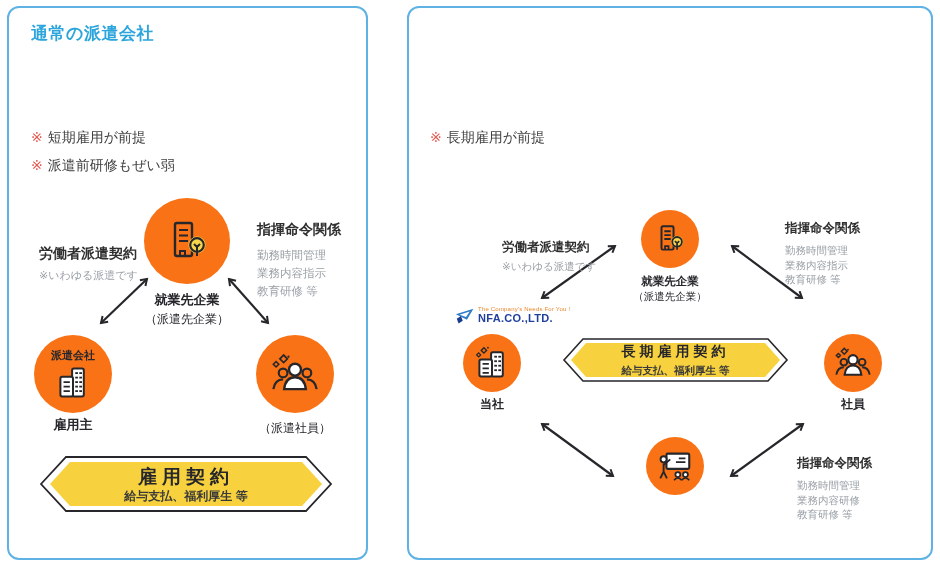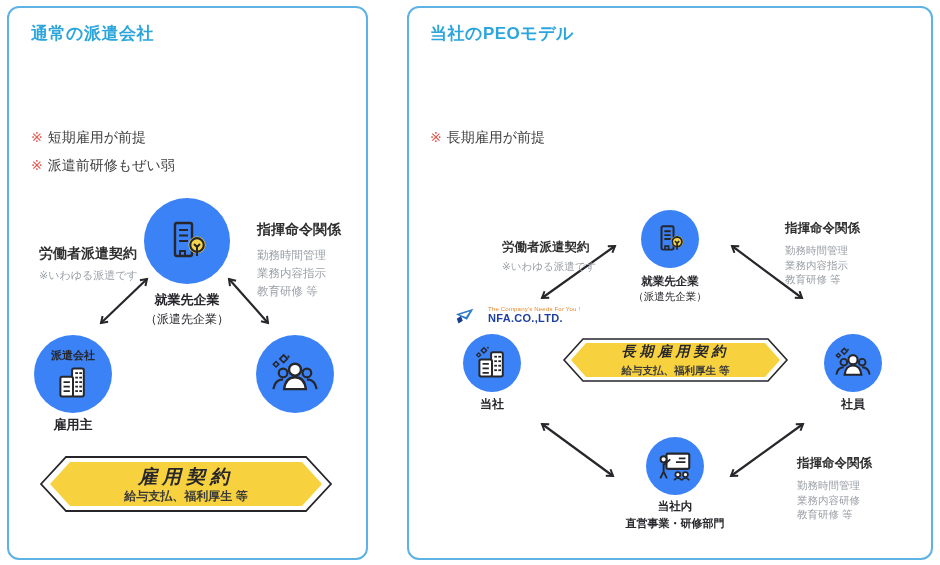--- a/index.html
+++ b/index.html
@@ -12,39 +12,39 @@
     border:2px solid #5fb3e4; border-radius:12px;
   }
   .panel-left  { left:7px;   width:361px; }
   .panel-right { left:407px; width:526px; }
 
   .panel-title { position:absolute; font-size:17px; font-weight:bold; color:#2ba5dc; letter-spacing:.5px; }
   .panel-desc  { position:absolute; font-size:14px; line-height:30px; color:#3f3f3f; }
   .bullet      { position:absolute; font-size:14px; color:#3f3f3f; }
   .bullet .mark{ color:#e25a52; margin-right:5px; }
 
-  .circle { position:absolute; background:#3b82f6; border-radius:50%;
+  .circle { position:absolute; background:#f97316; border-radius:50%;
             display:flex; flex-direction:column; align-items:center; justify-content:center; }
   .circle .badge { font-size:11px; font-weight:bold; color:#26262b; margin-bottom:2px; }
 
   .node-label { position:absolute; text-align:center; color:#26262b; }
   .nl-main { font-weight:bold; }
   .rel { position:absolute; }
   .rel .rel-title { font-weight:bold; color:#2f2f2f; }
   .rel .rel-note  { color:#9aa0a6; }
   .rel .rel-item  { color:#9aa0a6; }
 
   .banner { position:absolute; }
   .banner svg { position:absolute; left:0; top:0; width:100%; height:100%; }
-  .banner .b-title { position:absolute; width:100%; text-align:center; font-weight:bold; color:#26262b;font-style:italic; }
+  .banner .b-title { position:absolute; width:100%; text-align:center; font-weight:bold; color:#26262b; }
   .banner .b-sub   { position:absolute; width:100%; text-align:center; font-weight:bold; color:#3a3a3a; }
 
   .arrows { position:absolute; left:0; top:0; width:100%; height:100%; pointer-events:none; }
 
-  .logo { position:absolute; display:flex; align-items:flex-start; gap:10px; }
+  .logo { position:absolute; display:flex; align-items:flex-start; gap:0; }
   .logo-text { display:flex; flex-direction:column; }
   .logo-tag  { font-size:6px; color:#e8872b; letter-spacing:.2px; }
   .logo-name { font-size:11px; font-weight:800; color:#1f3f9e; letter-spacing:.3px; }
 
   
   .lp-title { left:22px; top:14px; }
   .lp-desc  { left:22px; top:48px; width:300px; }
   .lp-b1 { left:22px; top:121px; }
   .lp-b2 { left:22px; top:149px; }
   .lp-top-circle   { left:135px; top:190px; width:86px; height:86px; }
@@ -184,34 +184,34 @@
       <circle cx="18" cy="4" r="1" fill="#26262b"></circle>
       <circle cx="13" cy="19" r="4" fill="none" stroke="#26262b" stroke-width="2"></circle>
       <path d="M4,34 q1.5,-9 9,-9" fill="none" stroke="#26262b" stroke-width="2"></path>
       <circle cx="35" cy="19" r="4" fill="none" stroke="#26262b" stroke-width="2"></circle>
       <path d="M44,34 q-1.5,-9 -9,-9" fill="none" stroke="#26262b" stroke-width="2"></path>
       <circle cx="24" cy="16" r="5.5" fill="#fff" stroke="#26262b" stroke-width="2.2"></circle>
       <path d="M14,34 C15,25 20,23 24,23 C28,23 33,25 34,34 Z" fill="#fff" stroke="#26262b" stroke-width="2.2"></path>
     </svg>
   </div>
   <div class="node-label lp-staff-label">
+    <div class="nl-sub">（派遣社員）</div>
   </div>
 
   <div class="banner lp-banner">
     <svg viewBox="0 0 294 58" preserveAspectRatio="none">
       <polygon points="2,29 27,2 267,2 292,29 267,56 27,56" fill="#ffffff" stroke="#26262b" stroke-width="1.8"></polygon>
       <polygon points="11,29 31,7 263,7 283,29 263,51 31,51" fill="#f7d23e"></polygon>
     </svg>
     <div class="b-title">雇用契約</div>
     <div class="b-sub">給与支払、福利厚生 等</div>
   </div>
 </div>
 
 <div class="panel panel-right">
-  <div class="panel-title rp-title">当社のPEOモデル</div>
   <div class="bullet rp-b1">
     <span class="mark">※</span><span>長期雇用が前提</span>
   </div>
 
   <svg class="arrows">
     <defs>
       <marker id="ah2" markerWidth="12" markerHeight="12" refX="7" refY="5" orient="auto-start-reverse" markerUnits="userSpaceOnUse">
         <path d="M1,1 L7,5 L1,9" fill="none" stroke="#26262b" stroke-width="2"></path>
       </marker>
     </defs>
@@ -313,24 +313,20 @@
       <rect x="11" y="7" width="24" height="16" rx="1.5" fill="#fff" stroke="#26262b" stroke-width="2.2"></rect>
       <path d="M24,12 h7 M21,16 h10" stroke="#26262b" stroke-width="1.8" fill="none"></path>
       <circle cx="8" cy="13" r="3.2" fill="#fff" stroke="#26262b" stroke-width="2"></circle>
       <path d="M8,17 v9 M8,19 L15,13 M8,26 l-3.5,7 M8,26 l3.5,7" stroke="#26262b" stroke-width="2" fill="none"></path>
       <circle cx="23" cy="29" r="2.6" fill="#fff" stroke="#26262b" stroke-width="1.8"></circle>
       <path d="M19,35 q4,-5 8,0" fill="none" stroke="#26262b" stroke-width="1.8"></path>
       <circle cx="31" cy="29" r="2.6" fill="#fff" stroke="#26262b" stroke-width="1.8"></circle>
       <path d="M27,35 q4,-5 8,0" fill="none" stroke="#26262b" stroke-width="1.8"></path>
     </svg>
   </div>
-  <div class="node-label rp-bottom-label">
-    <div class="nl-main">当社内</div>
-    <div class="nl-sub">直営事業・研修部門</div>
-  </div>
 
 
   <div class="rel rp-rel-br">
     <div class="rel-title">指揮命令関係</div>
     <div class="rel-items">
       <div class="rel-item">勤務時間管理</div>
       <div class="rel-item">業務内容研修</div>
       <div class="rel-item">教育研修 等</div>
     </div>
   </div>

